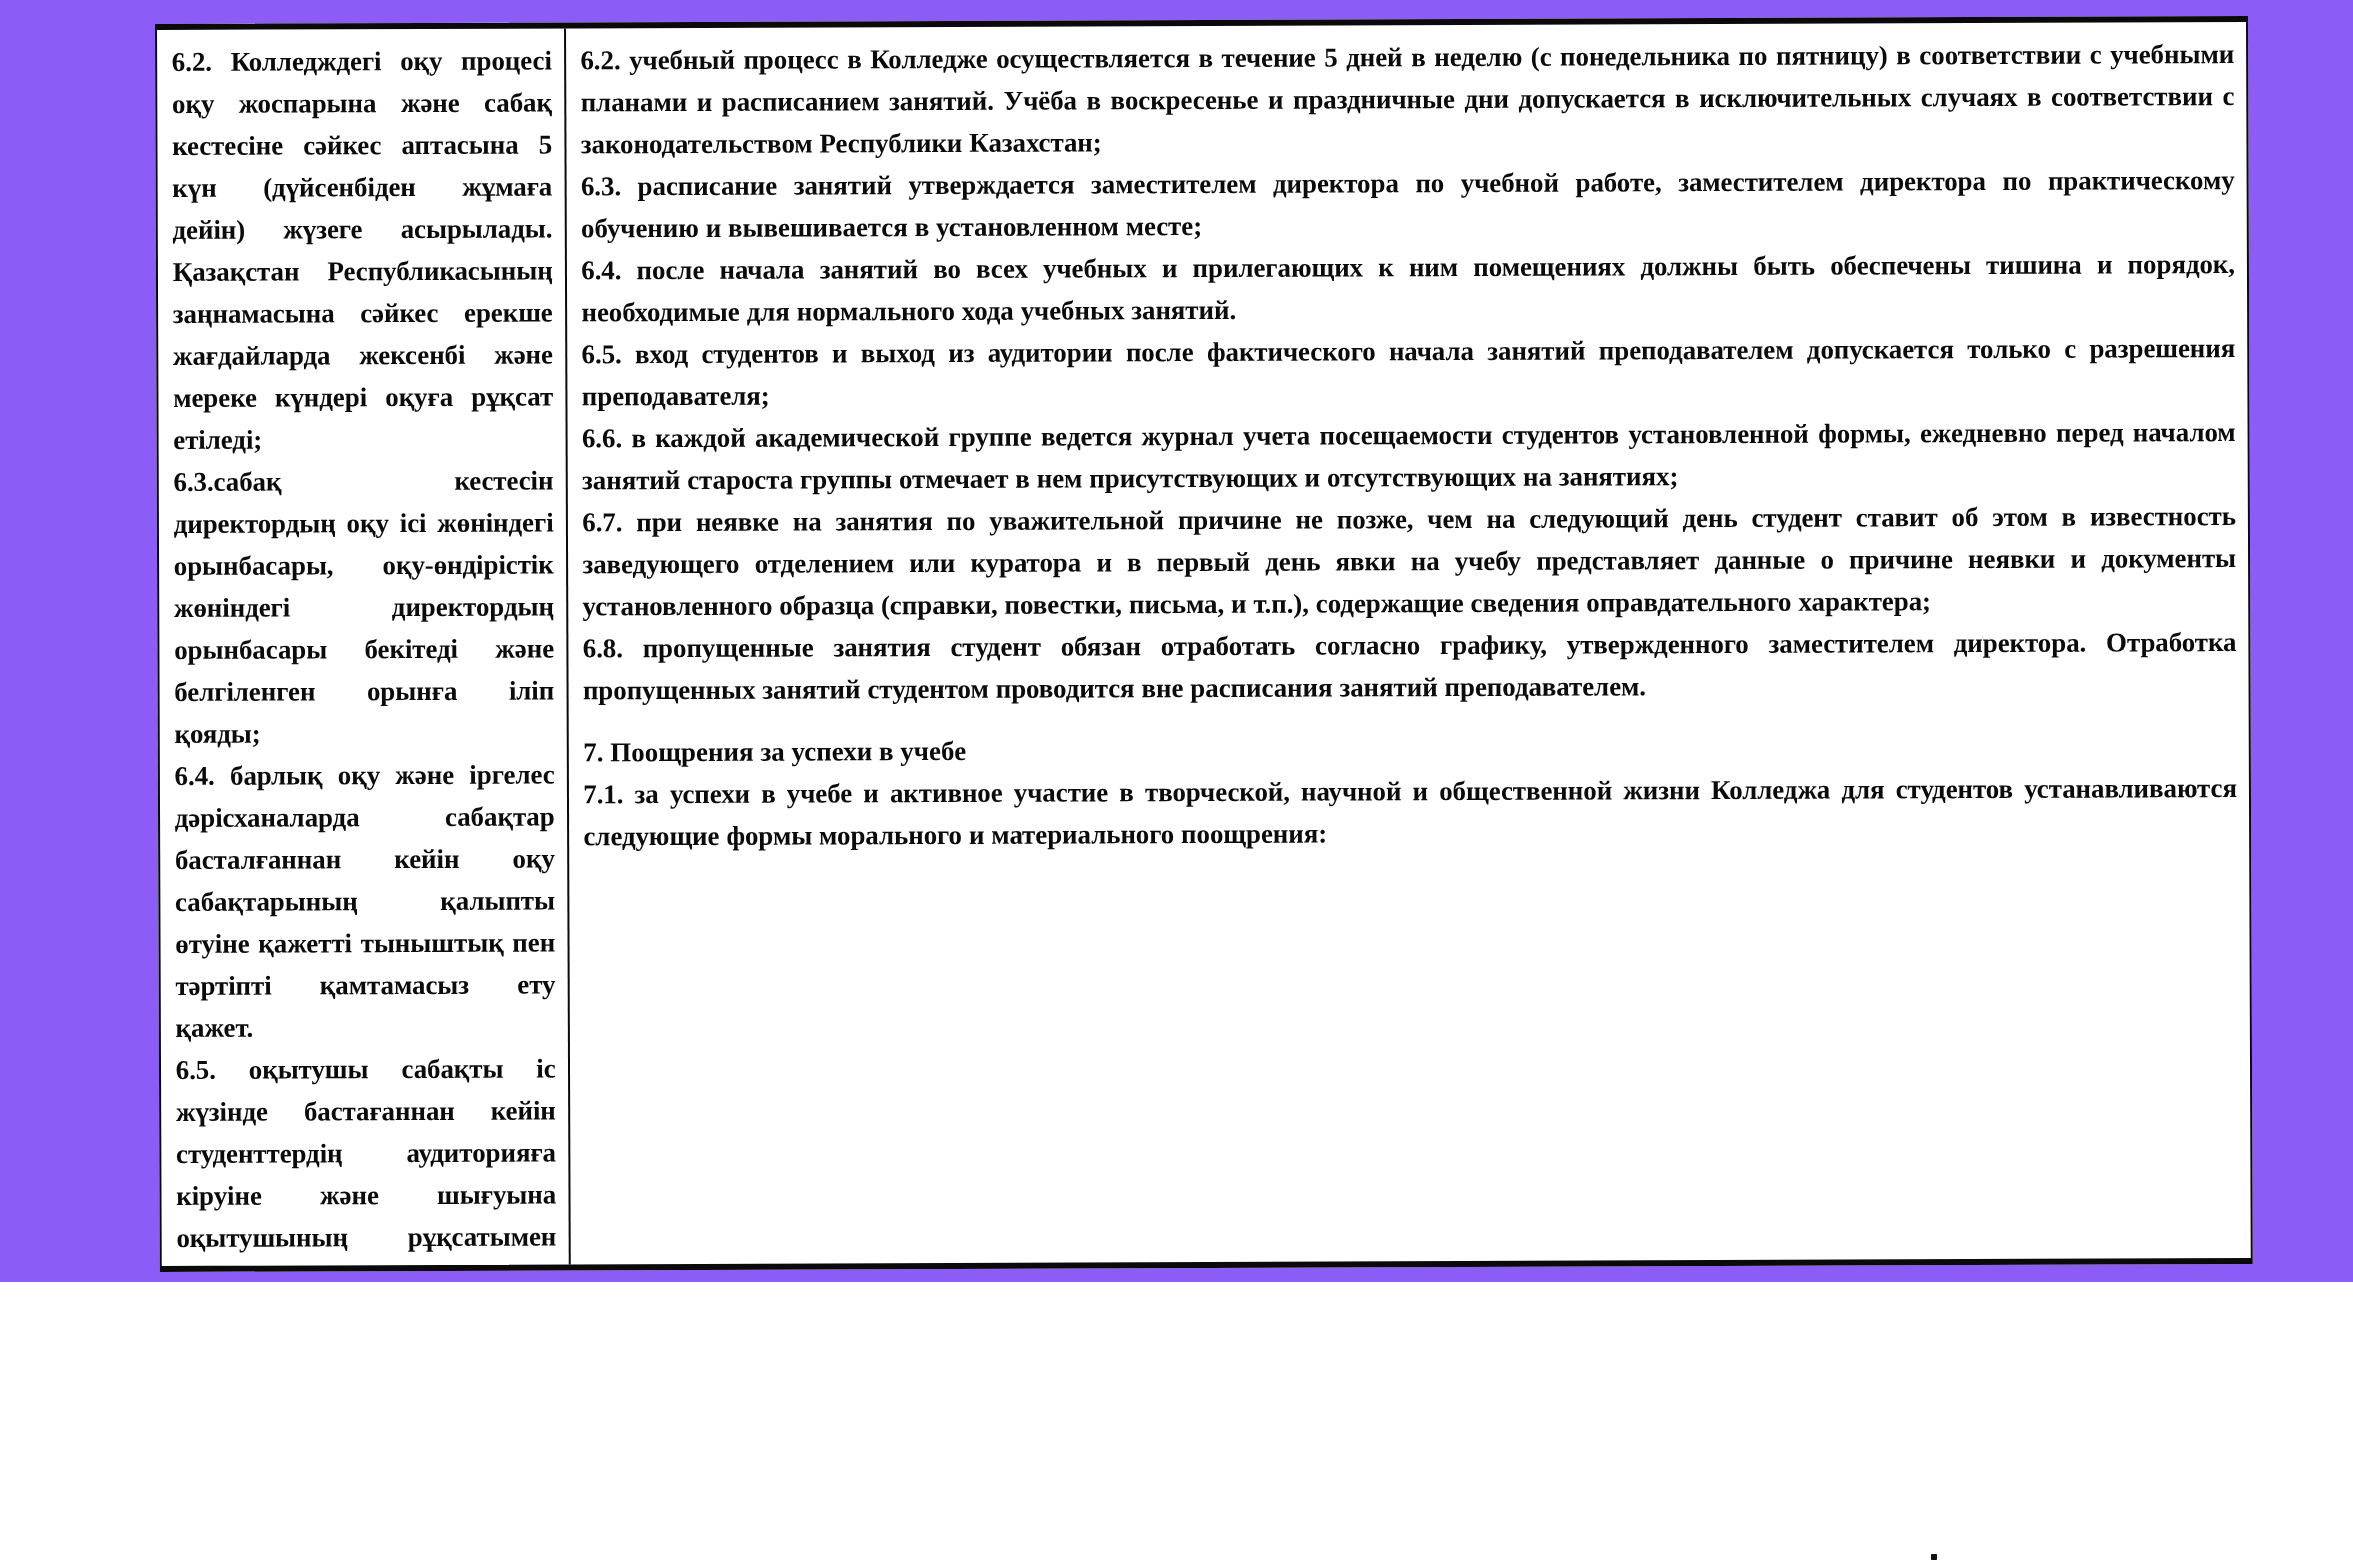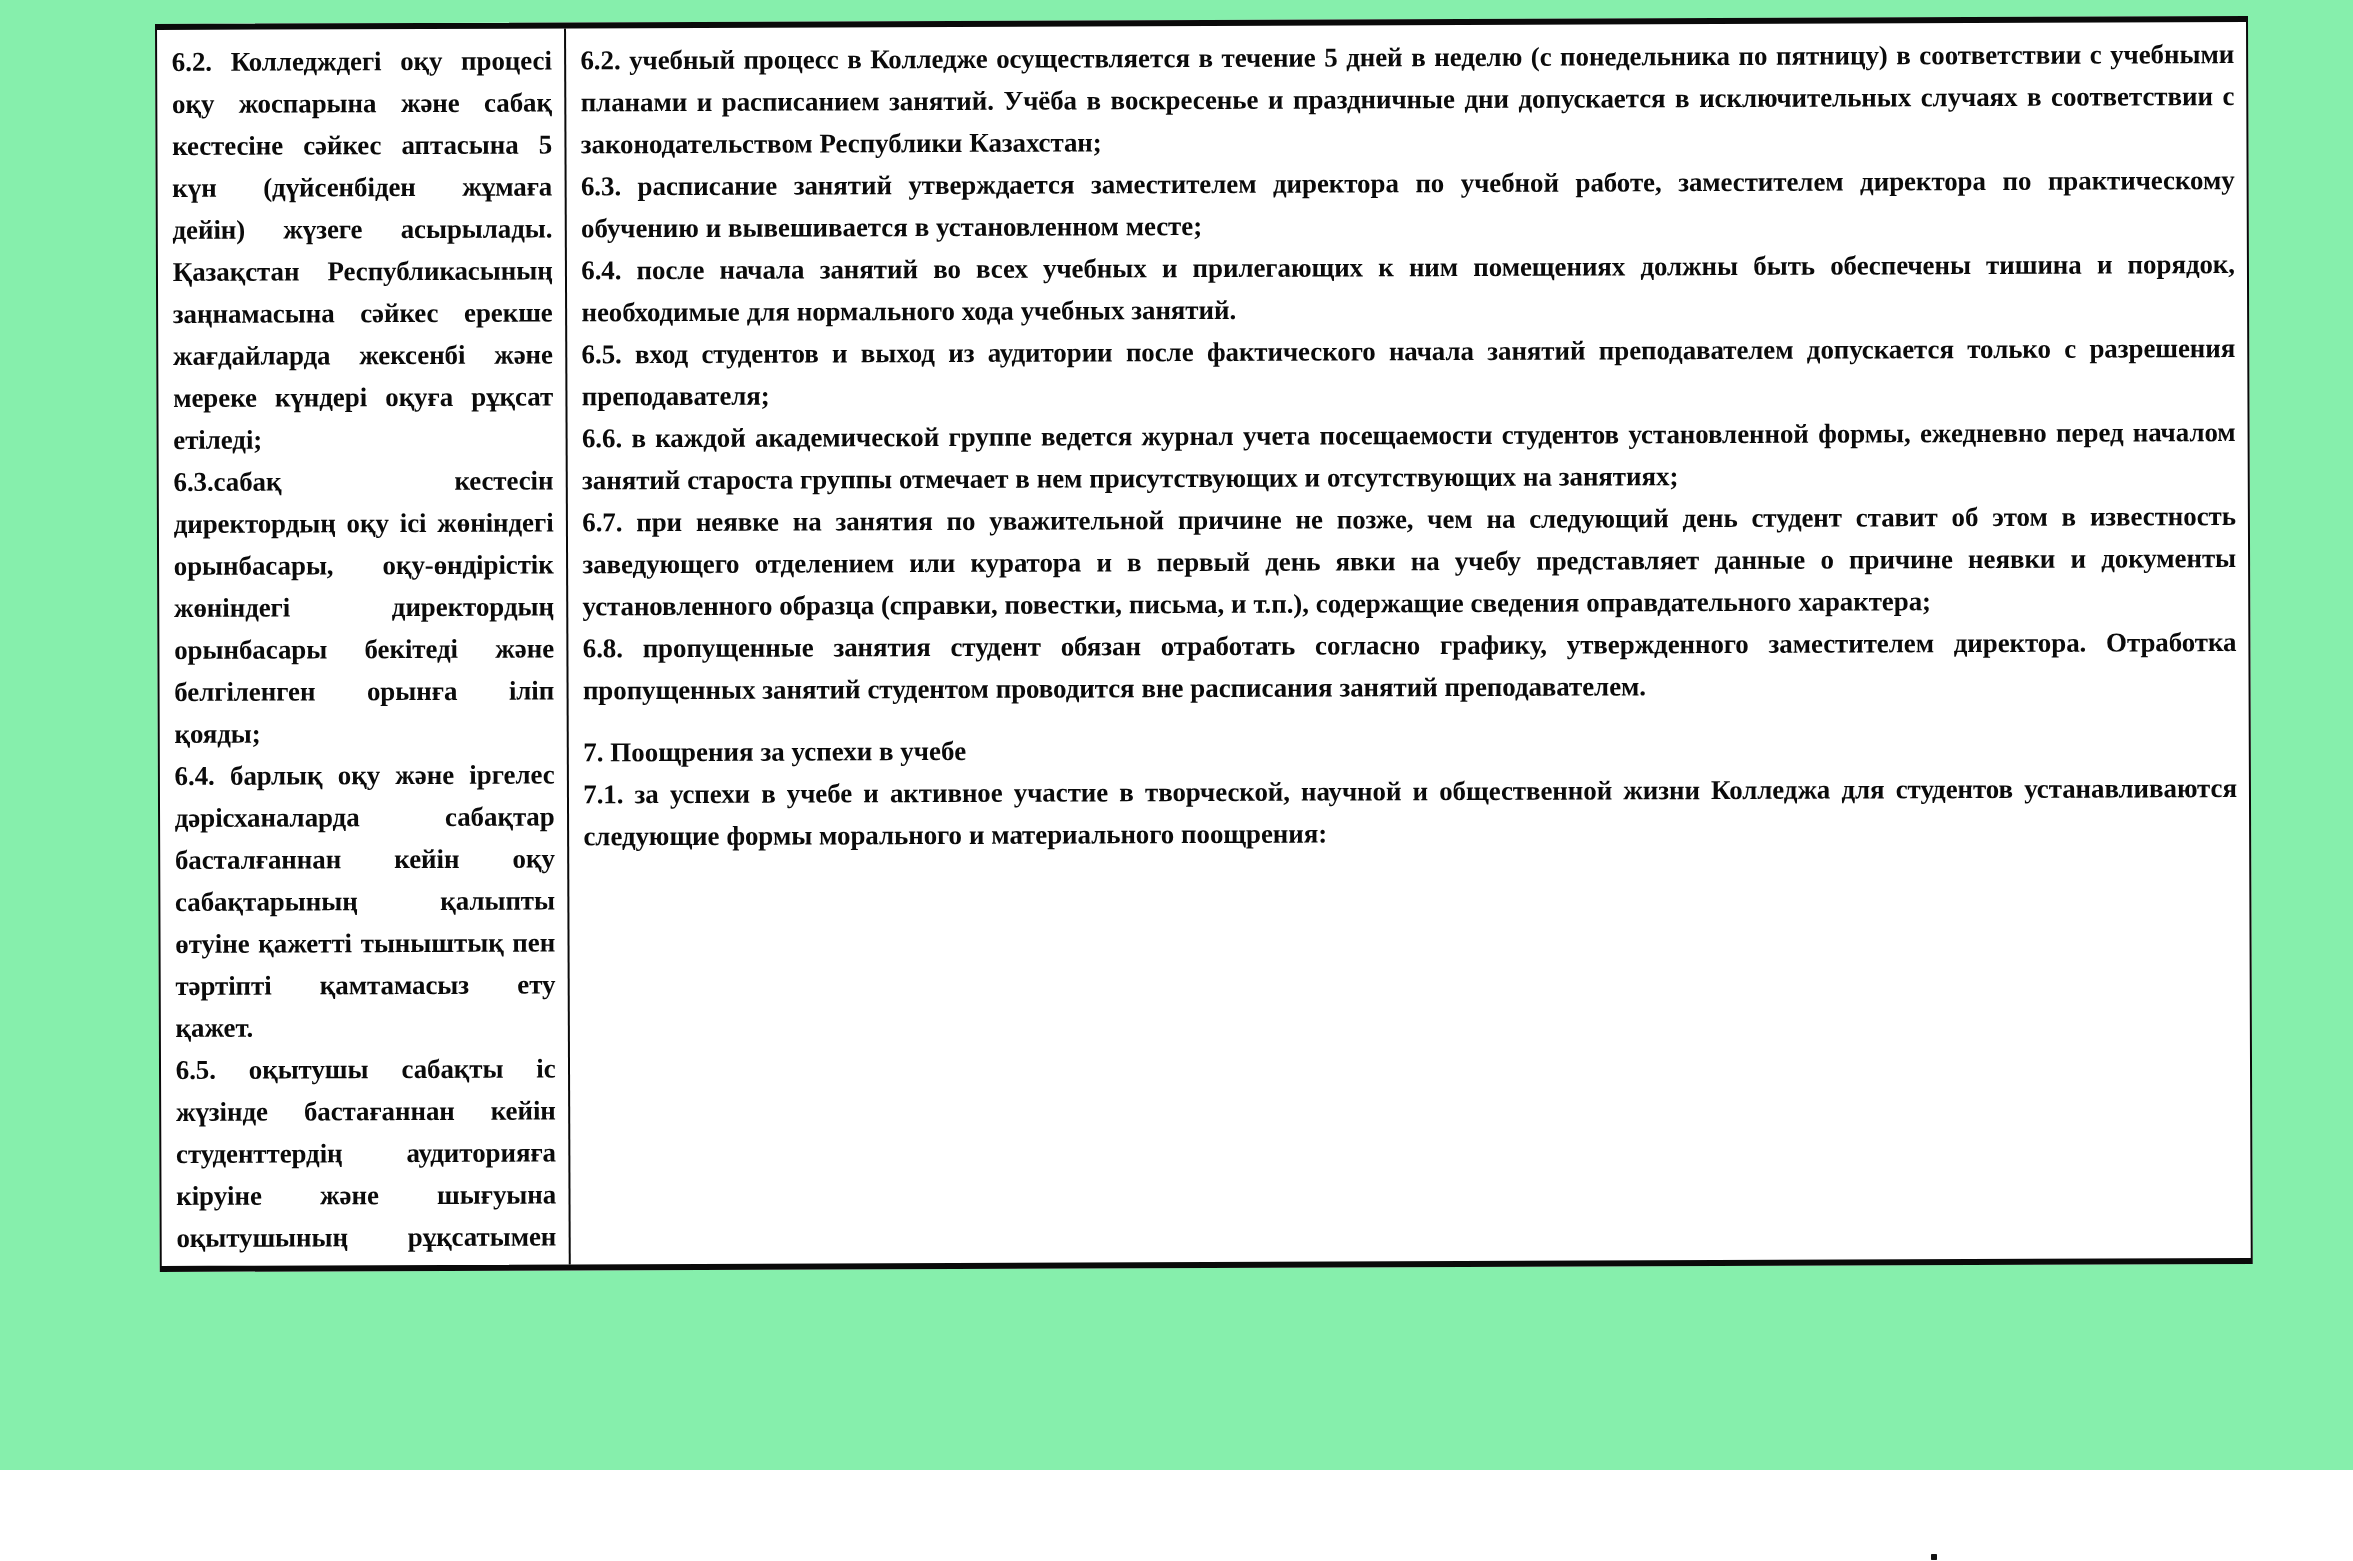--- a/index.html
+++ b/index.html
@@ -14,22 +14,22 @@
     color: #0b0b0b;
     position: relative;
     overflow: hidden;
   }
 
   
   .page {
     position: absolute;
     left: 0; top: 0;
     width: 2354px;
-    height: 1470px;
-    background: #86efac;
+    height: 1282px;
+    background: #8b5cf6;
   }
 
   
   .scan-block {
     position: absolute;
     left: 155px;
     top: 24px;
     width: 2093px;
     height: 1248px;
     transform: rotate(-0.22deg);

